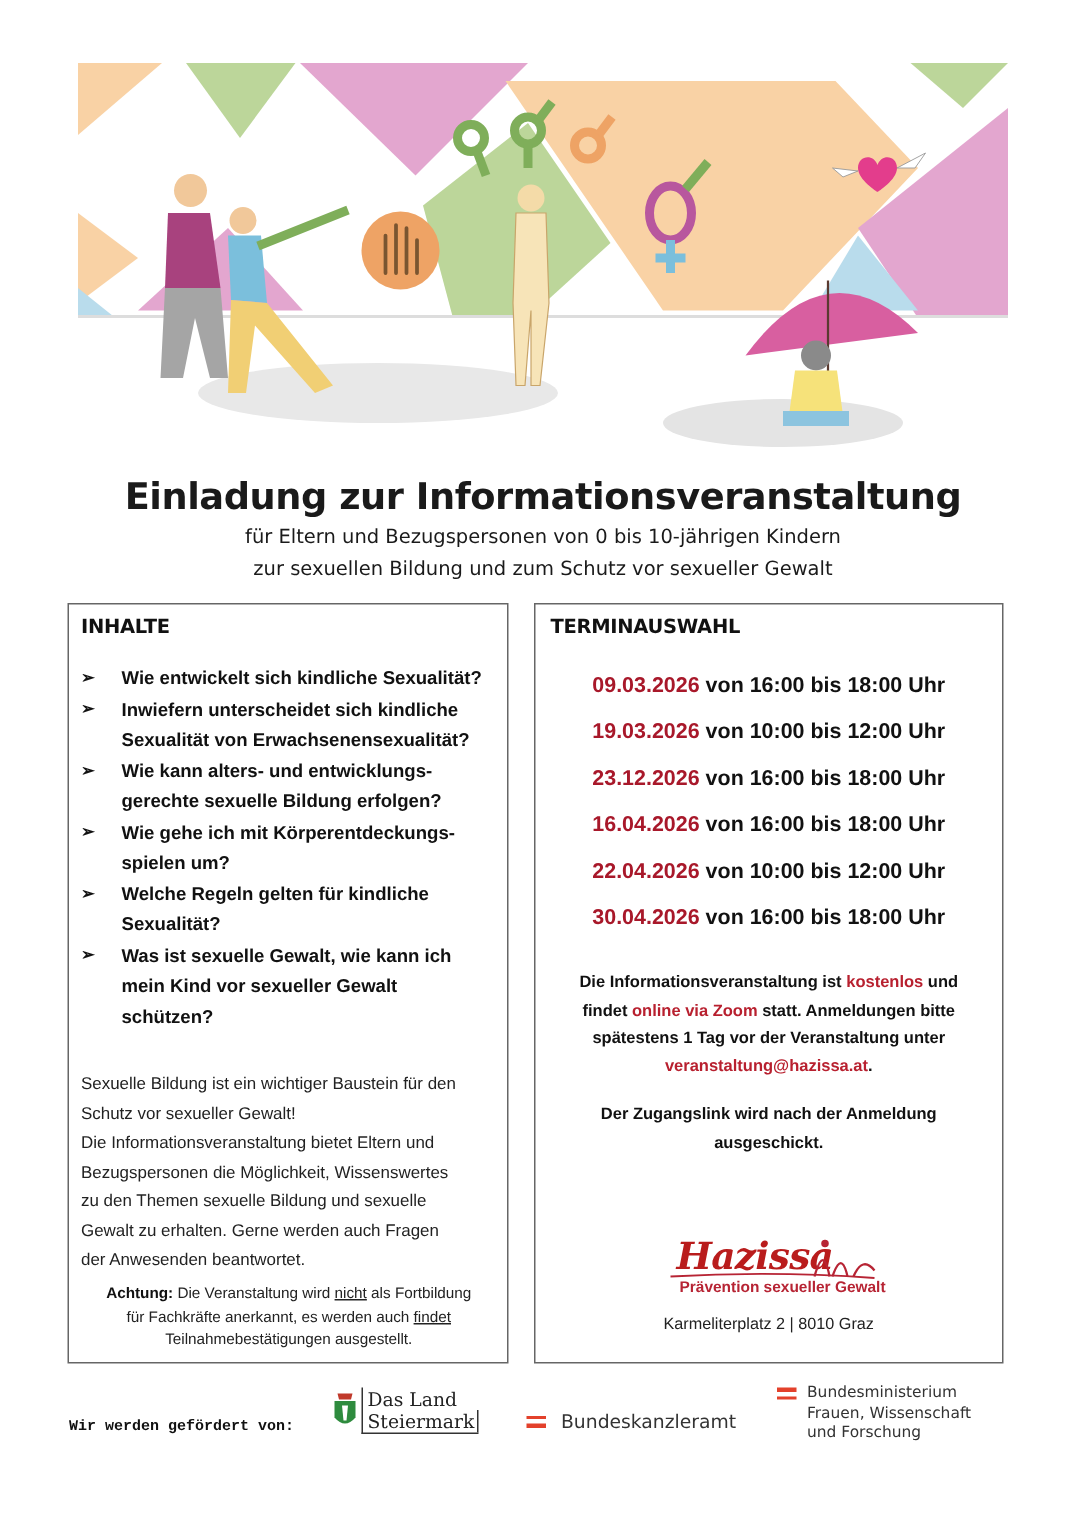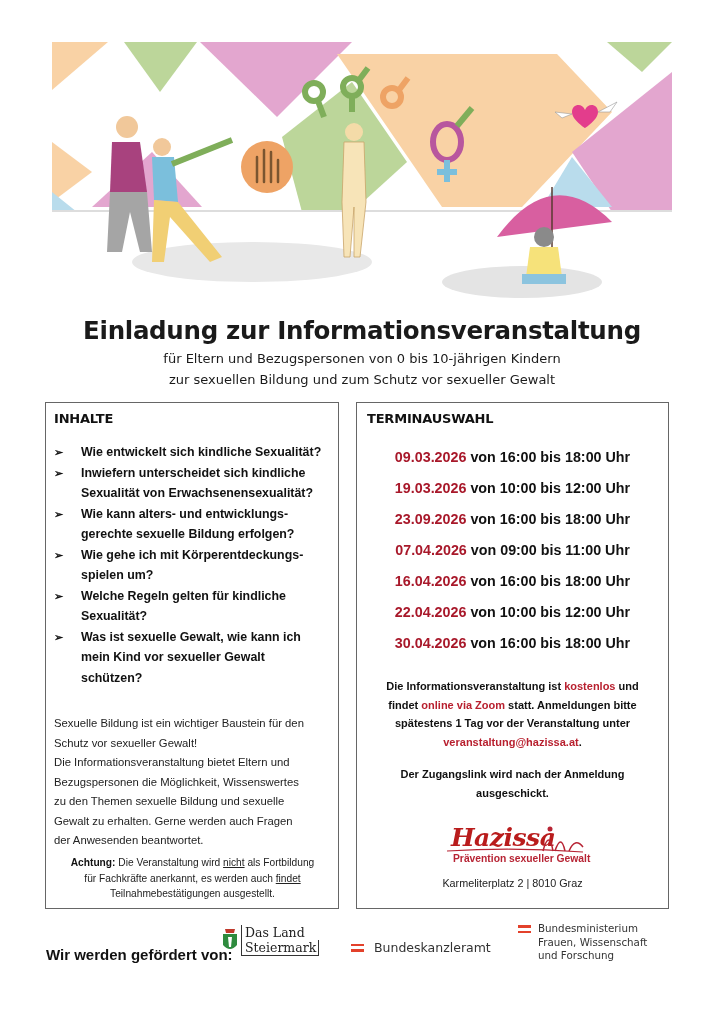--- a/index.html
+++ b/index.html
@@ -24,21 +24,21 @@
   .date-row { text-align:center; font-weight:bold; font-size:14.3px; line-height:31px; color:#111; }
   .date-row .date { color:#a8182a; }
   .info { margin-top:18px; text-align:center; font-weight:bold; font-size:11px; line-height:18.5px; color:#111; }
   .info .red { color:#b8202f; }
   .info2 { margin-top:14px; text-align:center; font-weight:bold; font-size:11px; line-height:18.5px; color:#111; }
   .logo { position:absolute; left:88px; top:420px; width:140px; height:44px; }
   .logo-word { position:absolute; left:6px; top:0; font-family:"DejaVu Serif", serif; font-style:italic; font-weight:bold; font-size:25px; letter-spacing:-0.5px; color:#b91c1c; }
   .logo-sub { position:absolute; left:8px; top:30px; font-weight:bold; font-size:10.3px; color:#b72434; white-space:nowrap; }
   .address { position:absolute; left:0; right:0; top:471px; text-align:center; font-size:10.8px; line-height:19px; color:#222; }
   .address a { color:#2233aa; text-decoration:underline; }
-  .funded { position:absolute; left:46px; top:946px; font-weight:bold; font-size:15px; color:#111; }
+  .funded { position:absolute; left:46px; top:946px; font-weight:bold; font-size:10px; color:#111;font-family:Liberation Mono, monospace; }
   .stmk { position:absolute; left:222px; top:925px; height:34px; width:86px; }
   .stmk .crest { position:absolute; left:0; top:2px; width:16px; height:26px; }
   .stmk .txt { position:absolute; left:19px; top:0; border-left:1.2px solid #333; border-bottom:1.2px solid #333; padding-left:3px; font-family:"DejaVu Serif", serif; font-size:12.5px; line-height:15px; color:#222; }
   .stmk .txt2 { border-right:1.2px solid #333; display:inline-block; padding-right:2px; }
   .bka { position:absolute; left:351px; top:940px; font-family:"DejaVu Sans", sans-serif; font-size:12.5px; color:#333; display:flex; align-items:center; }
   .flag { display:inline-block; width:13px; height:8px; margin-right:10px; position:relative; }
   .flag::before, .flag::after { content:""; position:absolute; left:0; right:0; height:2.5px; background:#e3412b; }
   .flag::before { top:0; } .flag::after { bottom:0; }
   .bmf { position:absolute; left:518px; top:922px; font-family:"DejaVu Sans", sans-serif; font-size:10.3px; line-height:13.5px; color:#333; }
   .bmf .flag { position:absolute; left:0; top:3px; }
@@ -151,22 +151,21 @@
     <span>für Fachkräfte anerkannt, es werden auch </span><u>findet</u><br>
     <span>Teilnahmebestätigungen ausgestellt.</span>
   </div>
 </div>
 
 <div class="box box-right">
   <div class="box-head">TERMINAUSWAHL</div>
   <div class="dates">
     <div class="date-row"><span class="date">09.03.2026</span> <span>von 16:00 bis 18:00 Uhr</span></div>
     <div class="date-row"><span class="date">19.03.2026</span> <span>von 10:00 bis 12:00 Uhr</span></div>
-    <div class="date-row"><span class="date">23.09.2026</span> <span>von 16:00 bis 18:00 Uhr</span></div>
-    <div class="date-row"><span class="date">07.04.2026</span> <span>von 09:00 bis 11:00 Uhr</span></div>
+    <div class="date-row"><span class="date">23.12.2026</span> <span>von 16:00 bis 18:00 Uhr</span></div>
     <div class="date-row"><span class="date">16.04.2026</span> <span>von 16:00 bis 18:00 Uhr</span></div>
     <div class="date-row"><span class="date">22.04.2026</span> <span>von 10:00 bis 12:00 Uhr</span></div>
     <div class="date-row"><span class="date">30.04.2026</span> <span>von 16:00 bis 18:00 Uhr</span></div>
   </div>
   <div class="info">
     <span>Die Informationsveranstaltung ist </span><span class="red">kostenlos</span><span> und</span><br>
     <span>findet </span><span class="red">online via Zoom</span><span> statt. Anmeldungen bitte</span><br>
     <span>spätestens 1 Tag vor der Veranstaltung unter</span><br>
     <span class="red">veranstaltung@hazissa.at</span><span>.</span>
   </div>

